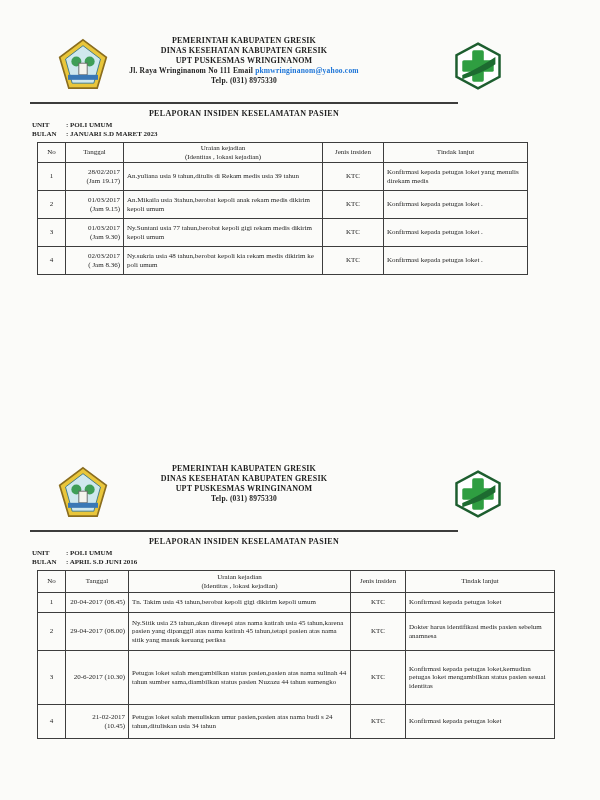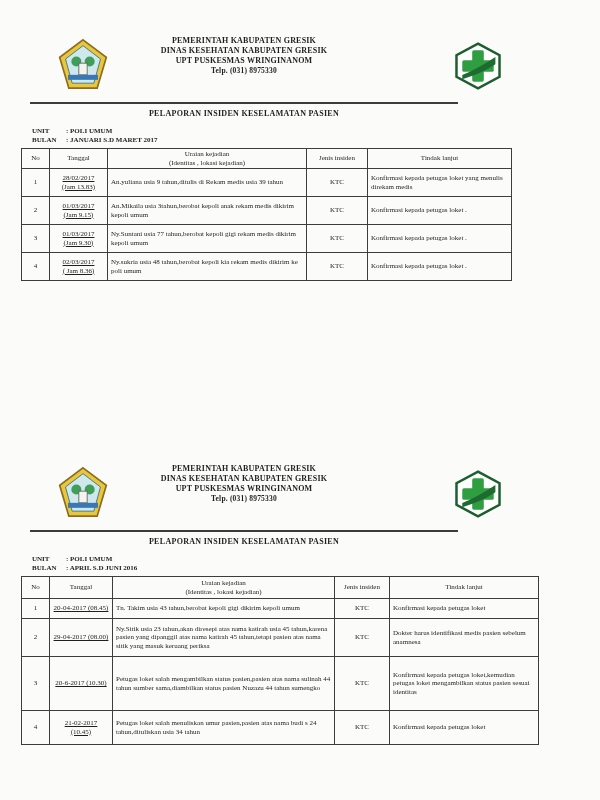--- a/index.html
+++ b/index.html
@@ -20,36 +20,36 @@
   .lh-line.small{font-size:7.5px;}
   .email-link{color:#1b74d8;text-decoration:none;font-weight:bold;}
   .logo{position:absolute;top:2px;}
   .logo-left{left:58px;}
   .logo-right{left:452px;top:6px;}
 
   .divider{margin:8px 30px 0 30px;border-bottom:2px solid #3c3c3c;}
 
   .report-title{margin-top:5px;text-align:center;font-weight:bold;font-size:8px;line-height:10px;letter-spacing:.3px;}
 
-  .meta{margin:8px 0 0 32px;font-size:7px;line-height:9px;font-weight:bold;}
+  .meta{margin:2px 0 0 32px;font-size:7px;line-height:9px;font-weight:bold;}
   .meta-row{display:flex;}
   .meta-label{width:34px;}
 
-  table.incident{border-collapse:collapse;margin:3px 0 0 21px;table-layout:fixed;}
+  table.incident{border-collapse:collapse;margin:3px 0 0 37px;table-layout:fixed;}
   #sheet1 table.incident{width:490px;}
   #sheet2 table.incident{width:517px;}
   table.incident td,table.incident th{
     border:1px solid #3d3d3d;
     font-size:7px;line-height:8.5px;font-weight:normal;
     padding:1px 3px;vertical-align:middle;
     overflow:hidden;word-wrap:break-word;
   }
   table.incident th{text-align:center;}
   td.c-no,td.c-jenis{text-align:center;}
-  td.c-tanggal{text-align:center;text-decoration:underline;}
+  td.c-tanggal{text-align:right;}
   td.c-uraian,td.c-tindak{text-align:left;}
   .cell-time{display:block;}
   
   #sheet1 col.no{width:28px;} #sheet1 col.tanggal{width:58px;}
   #sheet1 col.uraian{width:199px;} #sheet1 col.jenis{width:61px;}
   #sheet1 col.tindak{width:144px;}
   
   #sheet2 col.no{width:28px;} #sheet2 col.tanggal{width:63px;}
   #sheet2 col.uraian{width:222px;} #sheet2 col.jenis{width:55px;}
   #sheet2 col.tindak{width:149px;}
@@ -77,54 +77,55 @@
         <polygon points="31,2 57,16 57,42 31,56 5,42 5,16" fill="#ffffff" stroke="#1d5e2f" stroke-width="3"></polygon>
         <rect x="24" y="10" width="14" height="38" rx="2" fill="#2f9e41"></rect>
         <rect x="12" y="22" width="38" height="14" rx="2" fill="#2f9e41"></rect>
         <path d="M12,40 C26,34 40,26 52,18 L52,27 C40,35 26,41 12,45 Z" fill="#1d6b30"></path>
       </svg>
     </div>
     <div class="lh-text">
       <div class="lh-line">PEMERINTAH KABUPATEN GRESIK</div>
       <div class="lh-line">DINAS KESEHATAN KABUPATEN GRESIK</div>
       <div class="lh-line">UPT PUSKESMAS WRINGINANOM</div>
+      <div class="lh-line small"><span>Jl. Raya Wringinanom No 111 Email </span><a href="#" class="email-link">pkmwringinanom@yahoo.com</a></div>
       <div class="lh-line small">Telp. (031) 8975330</div>
     </div>
   </div>
   <div class="divider"></div>
   <div class="report-title">PELAPORAN INSIDEN KESELAMATAN PASIEN</div>
   <div class="meta">
     <div class="meta-row">
       <span class="meta-label">UNIT</span>
       <span>: POLI UMUM</span>
     </div>
     <div class="meta-row">
       <span class="meta-label">BULAN</span>
-      <span>: JANUARI S.D MARET 2017</span>
+      <span>: JANUARI S.D MARET 2023</span>
     </div>
   </div>
   <table class="incident">
     <colgroup>
         <col class="no">
         <col class="tanggal">
         <col class="uraian">
         <col class="jenis">
         <col class="tindak">
       </colgroup>
     <tbody>
         <tr class="h20">
       <th>No</th>
       <th>Tanggal</th>
       <th><span>Uraian kejadian</span><span class="cell-time">(Identitas , lokasi kejadian)</span></th>
       <th>Jenis insiden</th>
       <th>Tindak lanjut</th>
     </tr>
     <tr class="h28">
       <td class="c-no">1</td>
-      <td class="c-tanggal"><span>28/02/2017</span><span class="cell-time">(Jam 13.83)</span></td>
+      <td class="c-tanggal"><span>28/02/2017</span><span class="cell-time">(Jam 19.17)</span></td>
       <td class="c-uraian">An.yuliana usia 9 tahun,ditulis di Rekam medis usia 39 tahun</td>
       <td class="c-jenis">KTC</td>
       <td class="c-tindak">Konfirmasi kepada petugas loket yang menulis direkam medis</td>
     </tr>
     <tr class="h28">
       <td class="c-no">2</td>
       <td class="c-tanggal"><span>01/03/2017</span><span class="cell-time">(Jam 9.15)</span></td>
       <td class="c-uraian">An.Mikaila usia 3tahun,berobat kepoli anak rekam medis dikirim kepoli umum</td>
       <td class="c-jenis">KTC</td>
       <td class="c-tindak">Konfirmasi kepada petugas loket .</td>

